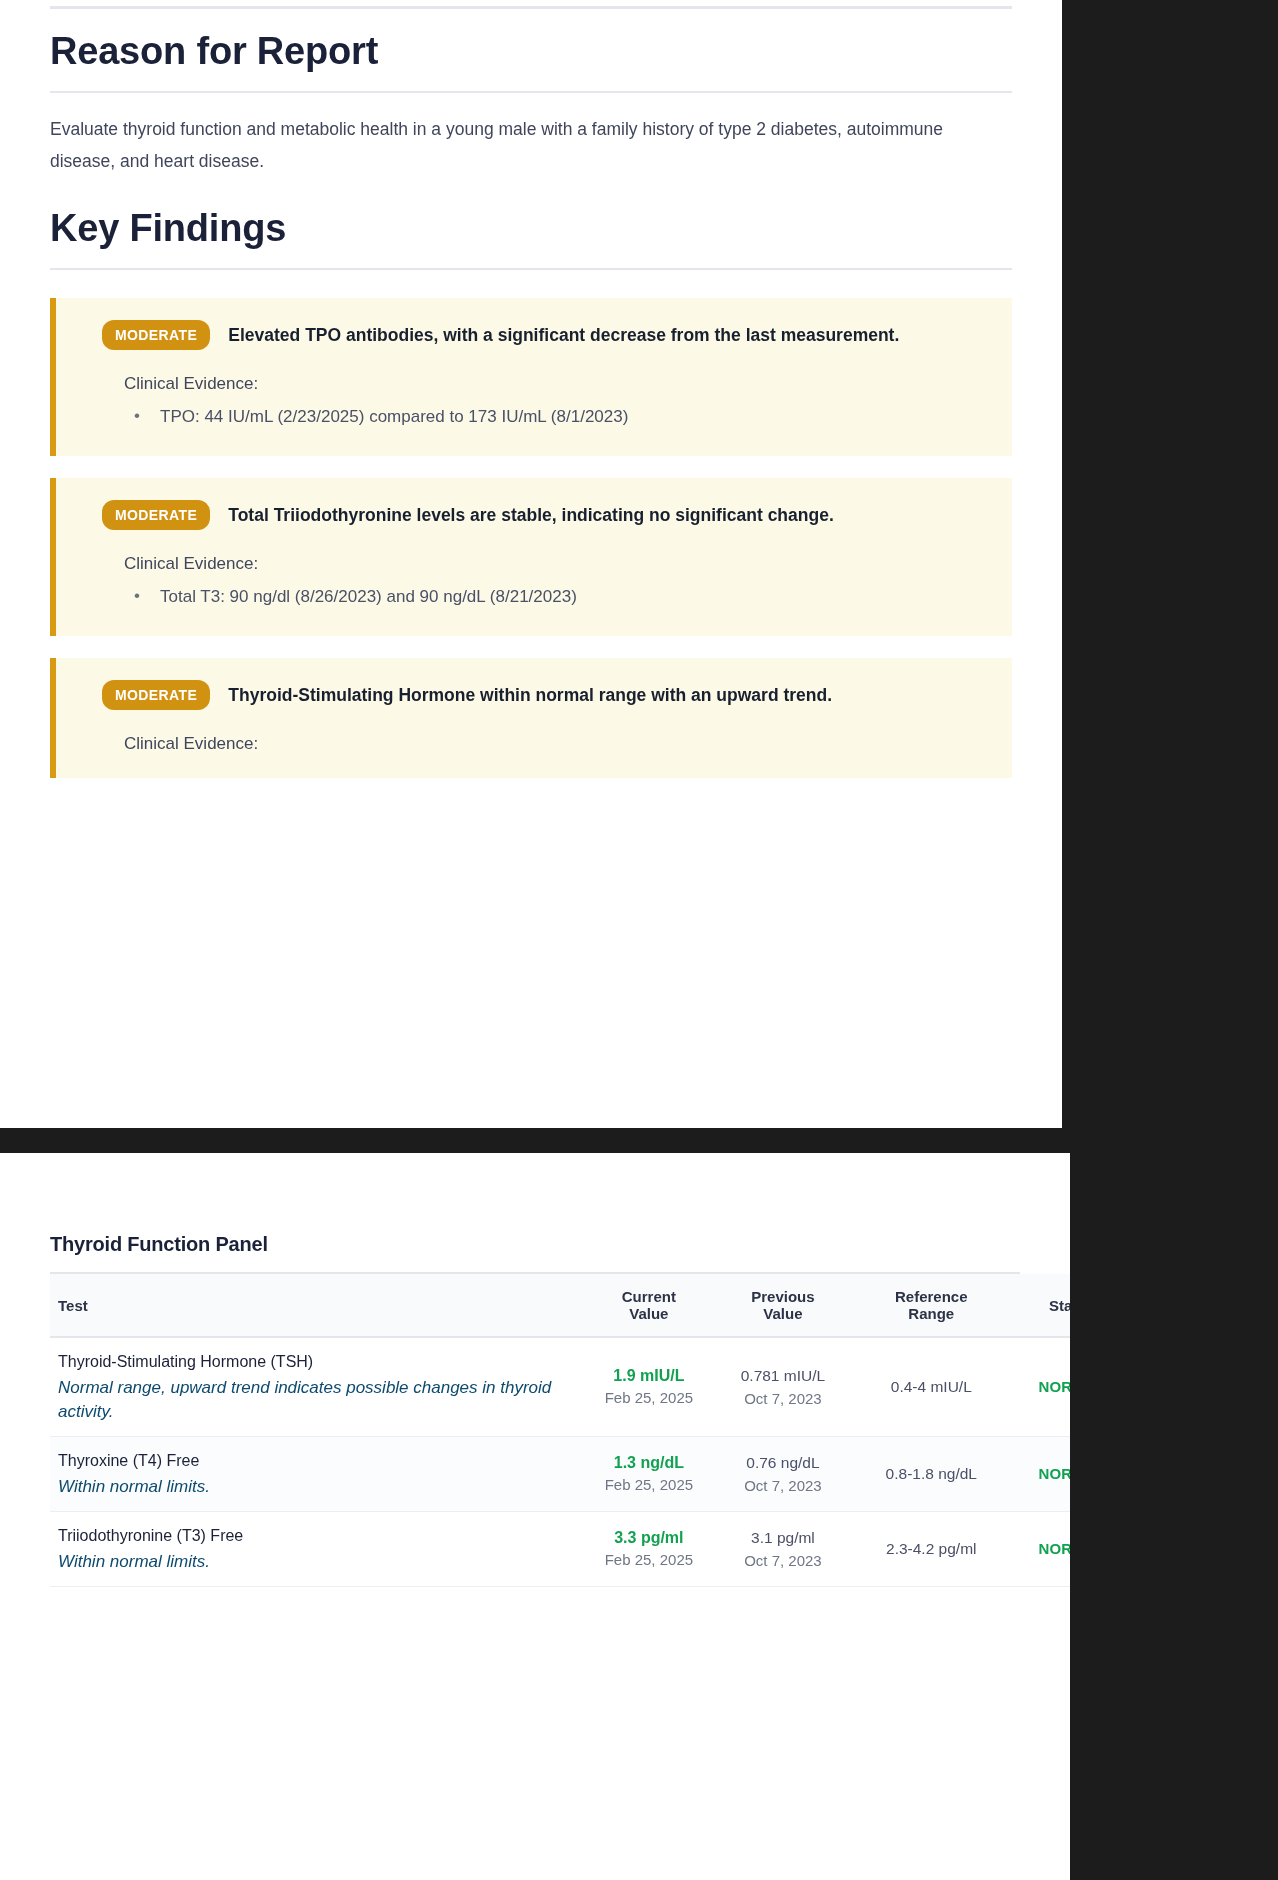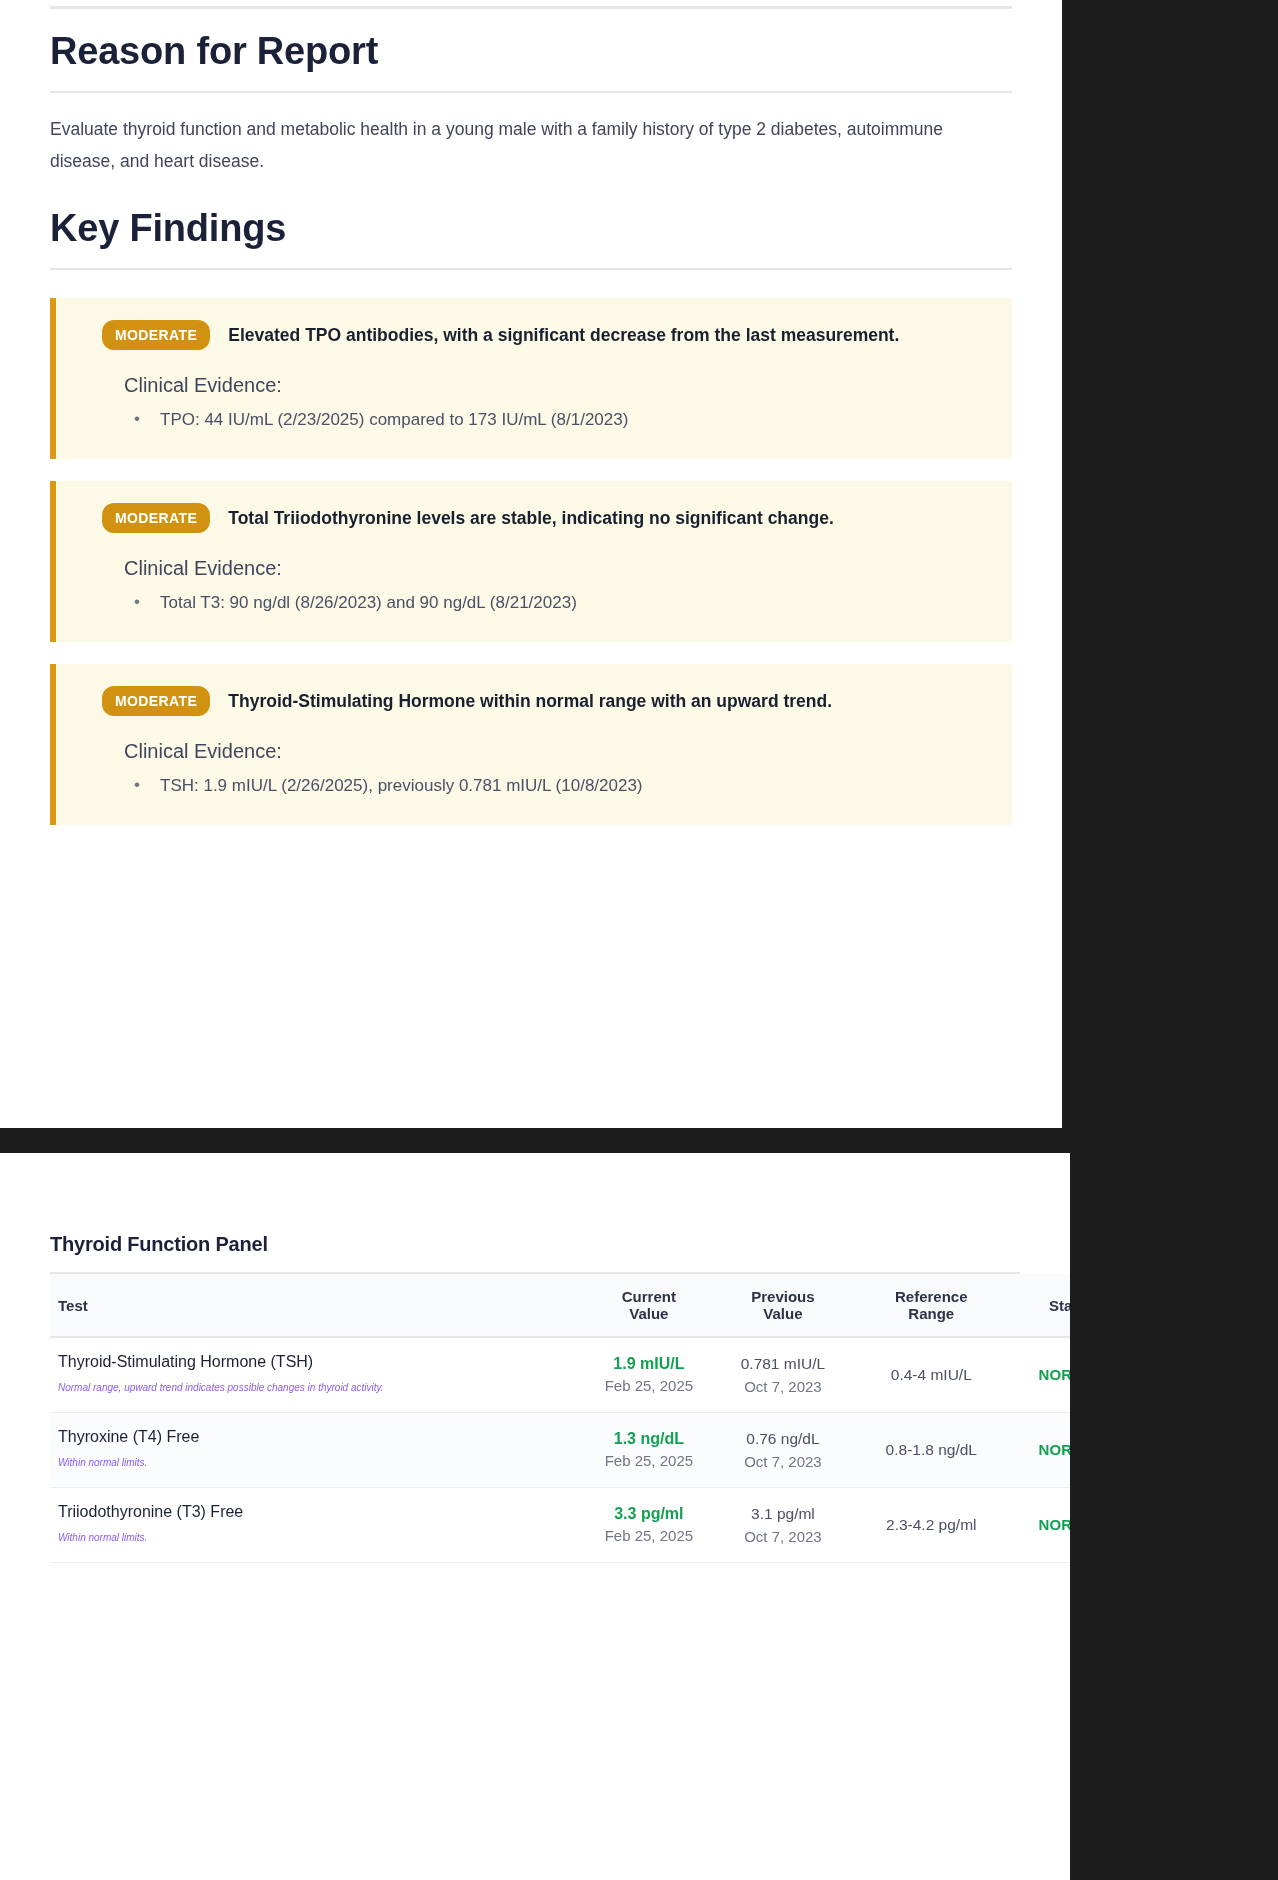--- a/index.html
+++ b/index.html
@@ -88,21 +88,21 @@
     border-radius: 12px;
     line-height: 1;
     white-space: nowrap;
   }
   .finding-title {
     font-size: 17.5px;
     font-weight: bold;
     color: #18202f;
   }
   .evidence-label {
-    font-size: 20px;
+    font-size: 17px;
     color: #3f465c;
     margin: 24px 0 0 22px;
   }
   ul.evidence-list {
     margin: 8px 0 0 0;
     padding-left: 58px;
     list-style: none;
   }
   ul.evidence-list li {
     font-size: 17px;
@@ -185,23 +185,23 @@
     color: #3f465c;
   }
   td.test-cell { padding-left: 4px; }
   .test-name {
     font-size: 16px;
     color: #1a2138;
     font-weight: normal;
     line-height: 24px;
   }
   .test-note {
-    font-size: 10px;
+    font-size: 17px;
     font-style: italic;
-    color: #8b5cf6;
+    color: #0c4a6e;
     line-height: 24px;
     margin-top: 2px;
   }
   td.center { text-align: center; }
   .cur-value {
     color: #12a150;
     font-weight: bold;
     font-size: 16px;
     line-height: 22px;
   }
@@ -277,23 +277,20 @@
           <li>Total T3: 90 ng/dl (8/26/2023) and 90 ng/dL (8/21/2023)</li>
         </ul>
       </div>
 
       <div class="finding-card">
         <div class="finding-head">
           <span class="badge">MODERATE</span>
           <span class="finding-title">Thyroid-Stimulating Hormone within normal range with an upward trend.</span>
         </div>
         <div class="evidence-label">Clinical Evidence:</div>
-        <ul class="evidence-list">
-          <li>TSH: 1.9 mIU/L (2/26/2025), previously 0.781 mIU/L (10/8/2023)</li>
-        </ul>
       </div>
 
     </div>
   </div>
 
   <div class="gap-bar"></div>
 
   <div class="doc-panel-bottom">
     <h2 class="panel2-title">Thyroid Function Panel</h2>
     <div class="panel2-underline"></div>

